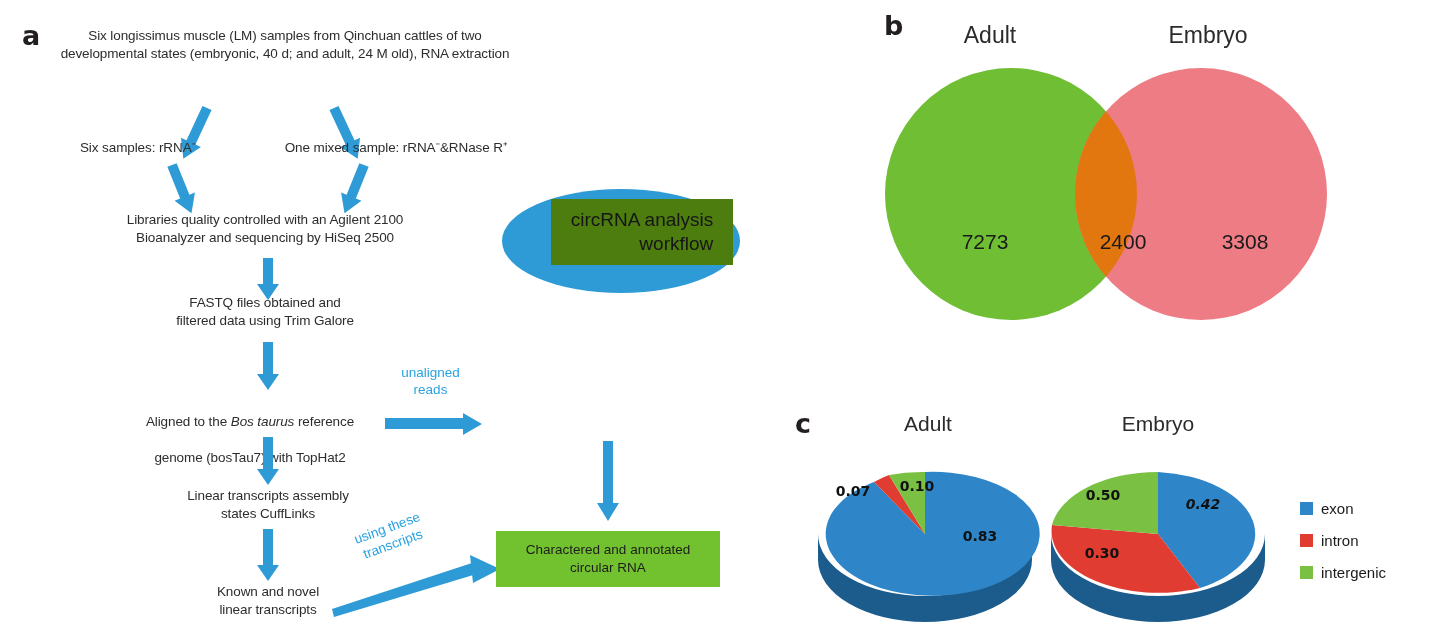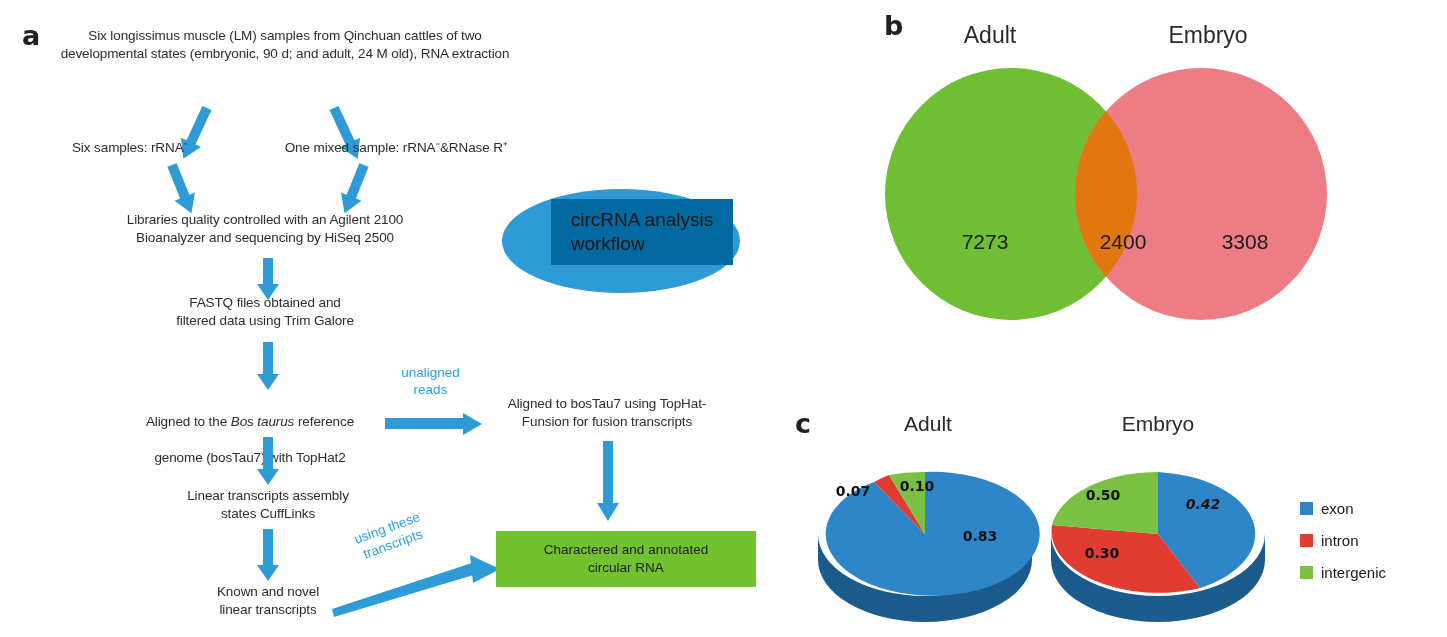--- a/index.html
+++ b/index.html
@@ -44,23 +44,23 @@
   .blue-label{
     position:absolute;color:#29a3e0;font-size:13.5px;line-height:17px;
     text-align:center;white-space:pre-line;font-family:"Liberation Sans", sans-serif;
   }
 
   
   .ellipse{
     position:absolute;background:#2e9bd6;border-radius:50%;
   }
   .ellipse-box{
-    position:absolute;background:#0369a1;
+    position:absolute;background:#4d7c0f;
     display:flex;align-items:center;justify-content:center;
-    text-align:left;font-size:19px;line-height:24px;color:#161616;
+    text-align:right;font-size:19px;line-height:24px;color:#161616;
     white-space:pre-line;
   }
 
   
   .green-box{
     position:absolute;background:#72c12f;
     display:flex;align-items:center;justify-content:center;
     text-align:center;font-size:13.5px;line-height:18px;color:#1d1d1d;
     white-space:pre-line;
   }
@@ -96,36 +96,36 @@
   svg{display:block;overflow:visible;}
 </style>
 </head>
 <body>
 
 <div class="fig">
 
   <div class="panel-letter" style="left:22px;top:22px;">a</div>
 
   <div class="flow-text" style="left:20px;top:27px;width:530px;">Six longissimus muscle (LM) samples from Qinchuan cattles of two
-developmental states (embryonic, 90 d; and adult, 24 M old), RNA extraction</div>
+developmental states (embryonic, 40 d; and adult, 24 M old), RNA extraction</div>
 
   <div class="arrow-diag" style="left:195px;top:108px;width:24px;height:56px;transform:rotate(25deg);">
     <svg width="24" height="56" viewBox="0 0 24 56" aria-hidden="true">
       <rect x="7" y="0" width="10" height="40" fill="#2e9bd6"></rect>
       <polygon points="1,38 23,38 12,56" fill="#2e9bd6"></polygon>
     </svg>
   </div>
   <div class="arrow-diag" style="left:322px;top:108px;width:24px;height:56px;transform:rotate(-25deg);">
     <svg width="24" height="56" viewBox="0 0 24 56" aria-hidden="true">
       <rect x="7" y="0" width="10" height="40" fill="#2e9bd6"></rect>
       <polygon points="1,38 23,38 12,56" fill="#2e9bd6"></polygon>
     </svg>
   </div>
 
-  <div class="flow-text" style="left:40px;top:139px;width:180px;">Six samples: rRNA⁻</div>
+  <div class="flow-text" style="left:48px;top:139px;width:180px;">Six samples: rRNA⁻</div>
   <div class="flow-text" style="left:236px;top:139px;width:320px;">One mixed sample: rRNA⁻&amp;RNase R⁺</div>
 
   <div class="arrow-diag" style="left:160px;top:165px;width:24px;height:52px;transform:rotate(-22deg);">
     <svg width="24" height="52" viewBox="0 0 24 52" aria-hidden="true">
       <rect x="7" y="0" width="10" height="36" fill="#2e9bd6"></rect>
       <polygon points="1,34 23,34 12,52" fill="#2e9bd6"></polygon>
     </svg>
   </div>
   <div class="arrow-diag" style="left:352px;top:165px;width:24px;height:52px;transform:rotate(22deg);">
     <svg width="24" height="52" viewBox="0 0 24 52" aria-hidden="true">
@@ -161,22 +161,20 @@
 
   <div class="blue-label" style="left:378px;top:364px;width:105px;">unaligned
 reads</div>
   <div class="arrow-h" style="left:385px;top:413px;width:97px;height:22px;">
     <svg width="97" height="22" viewBox="0 0 97 22" aria-hidden="true">
       <rect x="0" y="5" width="80" height="11" fill="#2e9bd6"></rect>
       <polygon points="78,0 97,11 78,22" fill="#2e9bd6"></polygon>
     </svg>
   </div>
 
-  <div class="flow-text" style="left:478px;top:395px;width:258px;">Aligned to bosTau7 using TopHat-
-Funsion for fusion transcripts</div>
 
   <div class="arrow-v" style="left:594px;top:441px;width:28px;height:80px;">
     <svg width="28" height="80" viewBox="0 0 28 80" aria-hidden="true">
       <rect x="9" y="0" width="10" height="64" fill="#2e9bd6"></rect>
       <polygon points="3,62 25,62 14,80" fill="#2e9bd6"></polygon>
     </svg>
   </div>
 
   <div class="arrow-v" style="left:254px;top:437px;width:28px;height:48px;">
     <svg width="28" height="48" viewBox="0 0 28 48" aria-hidden="true">
@@ -200,21 +198,21 @@
 
   <div class="blue-label" style="left:325px;top:519px;width:130px;transform:rotate(-20deg);">using these
 transcripts</div>
   <div class="arrow-h" style="left:330px;top:555px;width:170px;height:62px;">
     <svg width="170" height="62" viewBox="0 0 170 62" aria-hidden="true">
       <polygon points="2,54 148,6 150,18 4,62" fill="#2e9bd6"></polygon>
       <polygon points="140,0 170,14 143,28" fill="#2e9bd6"></polygon>
     </svg>
   </div>
 
-  <div class="green-box" style="left:496px;top:531px;width:260px;height:56px;">Charactered and annotated
+  <div class="green-box" style="left:496px;top:531px;width:224px;height:56px;">Charactered and annotated
 circular RNA</div>
 
   <div class="ellipse" style="left:502px;top:189px;width:238px;height:104px;"></div>
   <div class="ellipse-box" style="left:551px;top:199px;width:182px;height:66px;">circRNA analysis
 workflow</div>
 
   <div class="panel-letter" style="left:884px;top:12px;">b</div>
 
   <div class="venn-label" style="left:900px;top:22px;width:180px;">Adult</div>
   <div class="venn-label" style="left:1118px;top:22px;width:180px;">Embryo</div>

